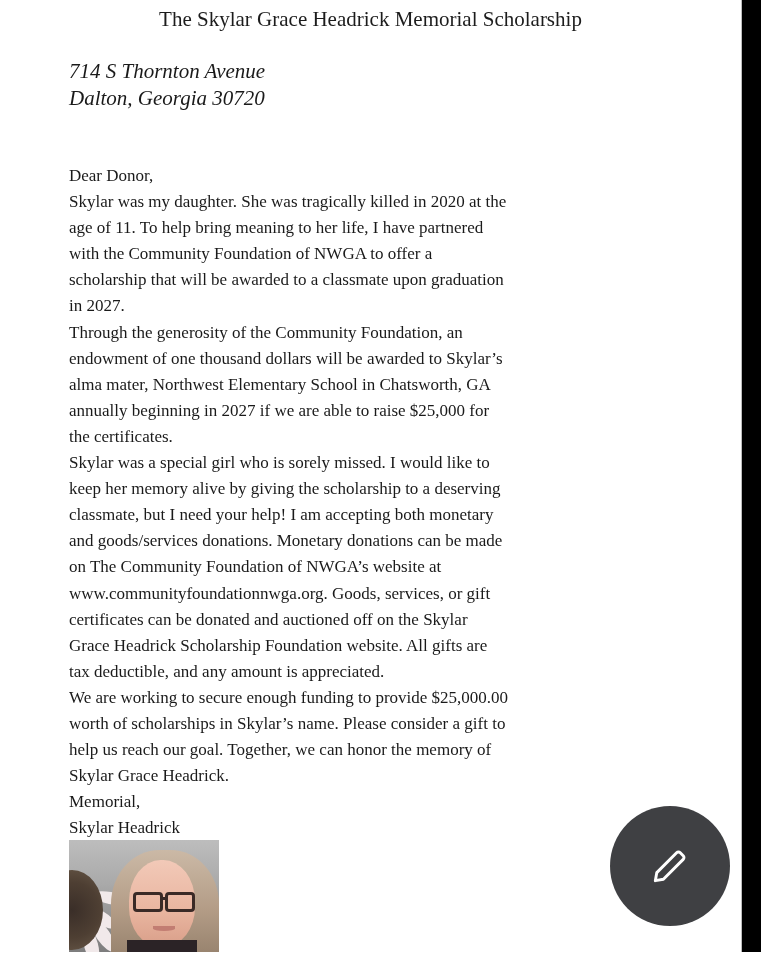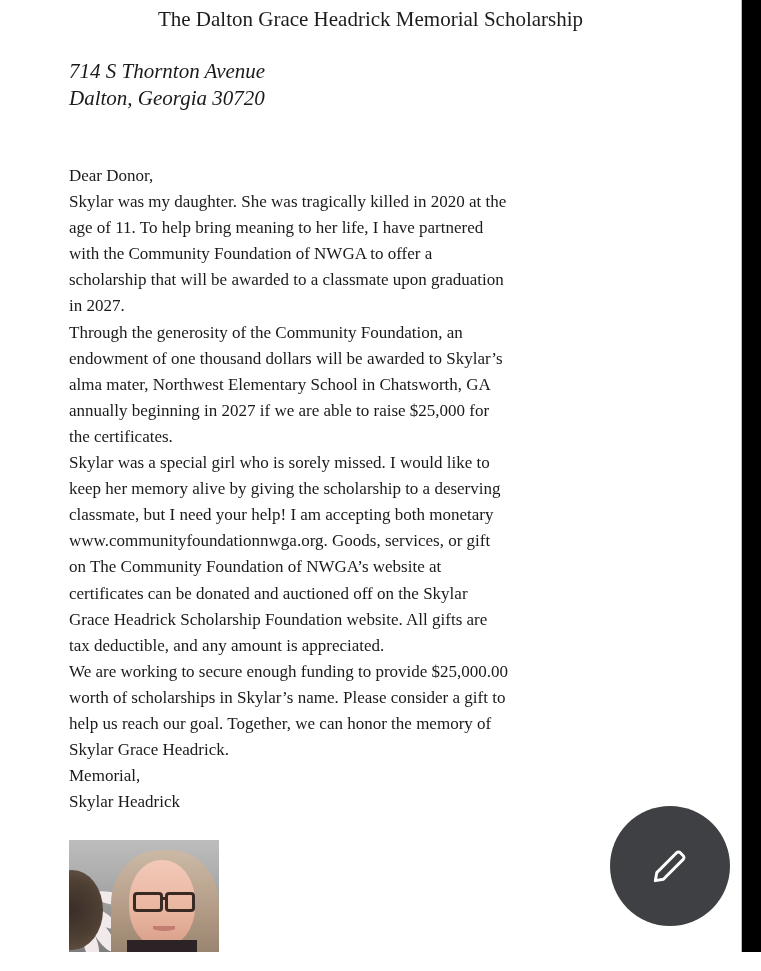--- a/index.html
+++ b/index.html
@@ -139,21 +139,21 @@
       display: flex;
       align-items: center;
       justify-content: center;
       cursor: pointer;
     }
     .fab svg { display: block; }
   </style>
 </head>
 <body>
 
-<div class="doc-title">The Dalton Grace Headrick Memorial Scholarship</div>
+<div class="doc-title">The Skylar Grace Headrick Memorial Scholarship</div>
 
 <div class="address">
   <div>714 S Thornton Avenue</div>
   <div>Dalton, Georgia 30720</div>
 </div>
 
 <div class="letter-body">
   <div class="line">Dear Donor,</div>
   <div class="line">Skylar was my daughter. She was tragically killed in 2020 at the</div>
   <div class="line">age of 11. To help bring meaning to her life, I have partnered</div>
@@ -161,22 +161,23 @@
   <div class="line">scholarship that will be awarded to a classmate upon graduation</div>
   <div class="line">in 2027.</div>
   <div class="line">Through the generosity of the Community Foundation, an</div>
   <div class="line">endowment of one thousand dollars will be awarded to Skylar’s</div>
   <div class="line">alma mater, Northwest Elementary School in Chatsworth, GA</div>
   <div class="line">annually beginning in 2027 if we are able to raise $25,000 for</div>
   <div class="line">the certificates.</div>
   <div class="line">Skylar was a special girl who is sorely missed. I would like to</div>
   <div class="line">keep her memory alive by giving the scholarship to a deserving</div>
   <div class="line">classmate, but I need your help! I am accepting both monetary</div>
+  <div class="line">and goods/services donations. Monetary donations can be made</div>
+  <div class="line">on The Community Foundation of NWGA’s website at</div>
   <div class="line">www.communityfoundationnwga.org. Goods, services, or gift</div>
-  <div class="line">on The Community Foundation of NWGA’s website at</div>
   <div class="line">certificates can be donated and auctioned off on the Skylar</div>
   <div class="line">Grace Headrick Scholarship Foundation website. All gifts are</div>
   <div class="line">tax deductible, and any amount is appreciated.</div>
   <div class="line">We are working to secure enough funding to provide $25,000.00</div>
   <div class="line">worth of scholarships in Skylar’s name. Please consider a gift to</div>
   <div class="line">help us reach our goal. Together, we can honor the memory of</div>
   <div class="line">Skylar Grace Headrick.</div>
   <div class="line">Memorial,</div>
   <div class="line">Skylar Headrick</div>
 </div>

